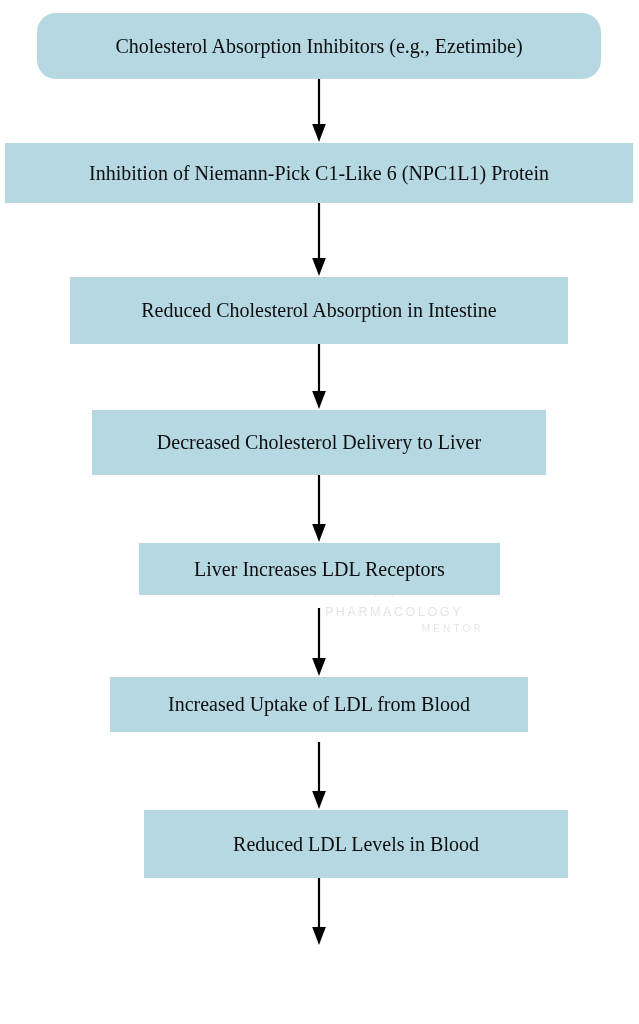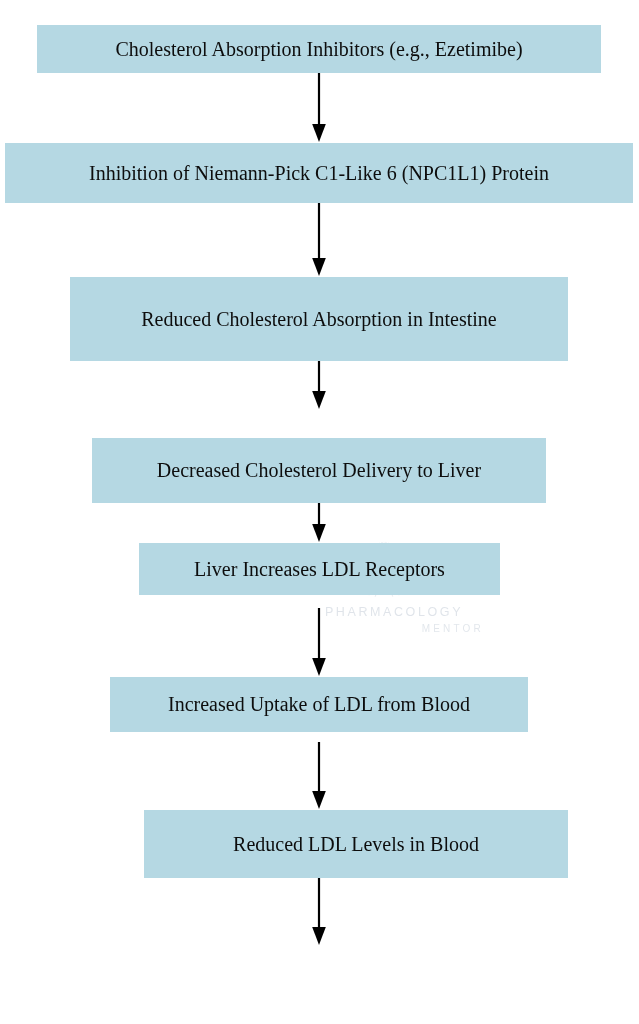--- a/index.html
+++ b/index.html
@@ -148,30 +148,30 @@
         <polygon points="10,67 3.2,49 16.8,49" fill="#000"></polygon>
       </svg>
   </div>
   <div class="arrow" style="left:309px; top:878px;">
     <svg width="20" height="68" viewBox="0 0 20 68">
         <line x1="10" y1="0" x2="10" y2="53" stroke="#000" stroke-width="2.2"></line>
         <polygon points="10,67 3.2,49 16.8,49" fill="#000"></polygon>
       </svg>
   </div>
 
-  <div class="node" style="left:37px; top:25px; width:564px; height:48px;">
+  <div class="node" style="left:37px; top:13px; width:564px; height:66px;border-radius:19px;">
     <span class="node-label">Cholesterol Absorption Inhibitors (e.g., Ezetimibe)</span>
   </div>
   <div class="node" style="left:5px; top:143px; width:628px; height:60px;">
     <span class="node-label">Inhibition of Niemann-Pick C1-Like 6 (NPC1L1) Protein</span>
   </div>
-  <div class="node" style="left:70px; top:277px; width:498px; height:84px;justify-content:center;">
+  <div class="node" style="left:70px; top:277px; width:498px; height:67px;justify-content:center;">
     <span class="node-label">Reduced Cholesterol Absorption in Intestine</span>
   </div>
-  <div class="node" style="left:92px; top:410px; width:454px; height:65px;margin-top:28px;">
+  <div class="node" style="left:92px; top:410px; width:454px; height:65px;">
     <span class="node-label">Decreased Cholesterol Delivery to Liver</span>
   </div>
   <div class="node" style="left:139px; top:543px; width:361px; height:52px;">
     <span class="node-label">Liver Increases LDL Receptors</span>
   </div>
   <div class="node" style="left:110px; top:677px; width:418px; height:55px;">
     <span class="node-label">Increased Uptake of LDL from Blood</span>
   </div>
   <div class="node" style="left:144px; top:810px; width:424px; height:68px;">
     <span class="node-label">Reduced LDL Levels in Blood</span>

